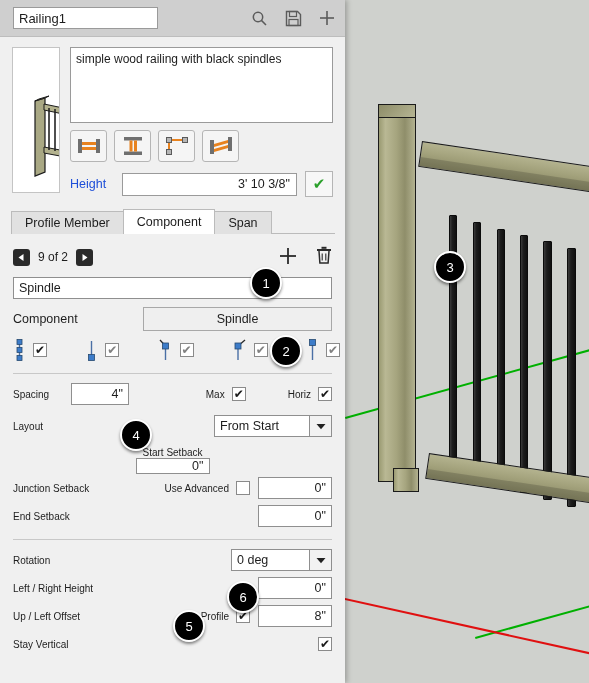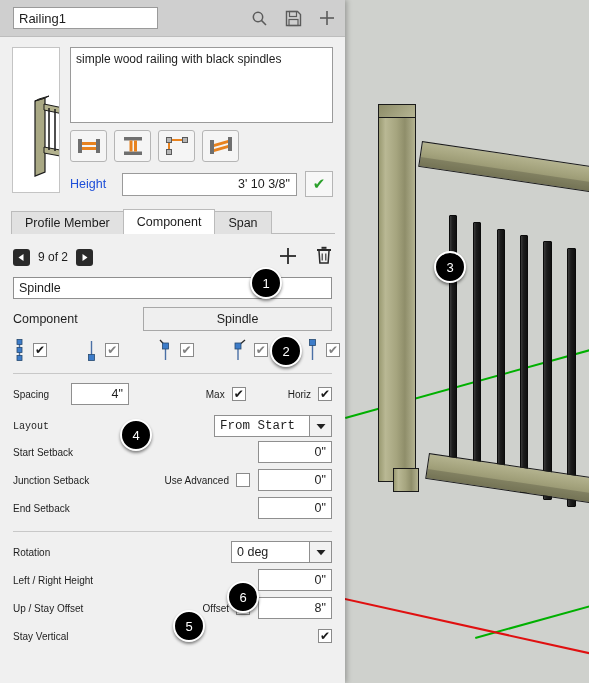--- a/index.html
+++ b/index.html
@@ -426,34 +426,34 @@
       <span class="lbl" style="width:58px;">Spacing</span>
       <input class="txt" style="width: 58px; text-align: right;" type="text" value="4&quot;">
       <span class="spacer"></span>
       <span class="lbl" style="margin-right:7px;">Max</span>
       <span class="cb checked"></span>
       <span style="width:42px;"></span>
       <span class="lbl" style="margin-right:7px;">Horiz</span>
       <span class="cb checked"></span>
     </div>
 
-    <div class="row" style="margin-top:6px;font-family:Liberation Mono, monospace;">
+    <div class="row" style="margin-top:6px;">
       <span class="lbl">Layout</span>
       <span class="spacer"></span>
       <div class="sel" style="width:118px;">
         <span>From Start</span>
         <span class="caret">
           <svg width="10" height="7" viewBox="0 0 10 7">
               <polygon points="0.5,1 9.5,1 5,6.3" fill="#222"></polygon>
             </svg>
         </span>
       </div>
     </div>
 
-    <div class="row" style="margin-top:0;">
+    <div class="row" style="margin-top:8px;flex-direction:column;">
       <span class="lbl">Start Setback</span>
       <span class="spacer"></span>
       <input class="txt" style="width: 74px; text-align: right;" type="text" value="0&quot;">
     </div>
 
     <div class="row">
       <span class="lbl">Junction Setback</span>
       <span class="spacer"></span>
       <span class="lbl" style="margin-right:7px;">Use Advanced</span>
       <span class="cb" style="margin-right:8px;"></span>
@@ -481,23 +481,23 @@
       </div>
     </div>
 
     <div class="row">
       <span class="lbl">Left / Right Height</span>
       <span class="spacer"></span>
       <input class="txt" style="width: 74px; text-align: right;" type="text" value="0&quot;">
     </div>
 
     <div class="row">
-      <span class="lbl">Up / Stay Offset</span>
-      <span class="spacer"></span>
-      <span class="lbl" style="margin-right:7px;">Offset</span>
+      <span class="lbl">Up / Left Offset</span>
+      <span class="spacer"></span>
+      <span class="lbl" style="margin-right:7px;">Profile</span>
       <span class="cb checked" style="margin-right:8px;"></span>
       <input class="txt" style="width: 74px; text-align: right;" type="text" value="8&quot;">
     </div>
 
     <div class="row">
       <span class="lbl">Stay Vertical</span>
       <span class="spacer"></span>
       <span class="cb checked"></span>
     </div>
 

